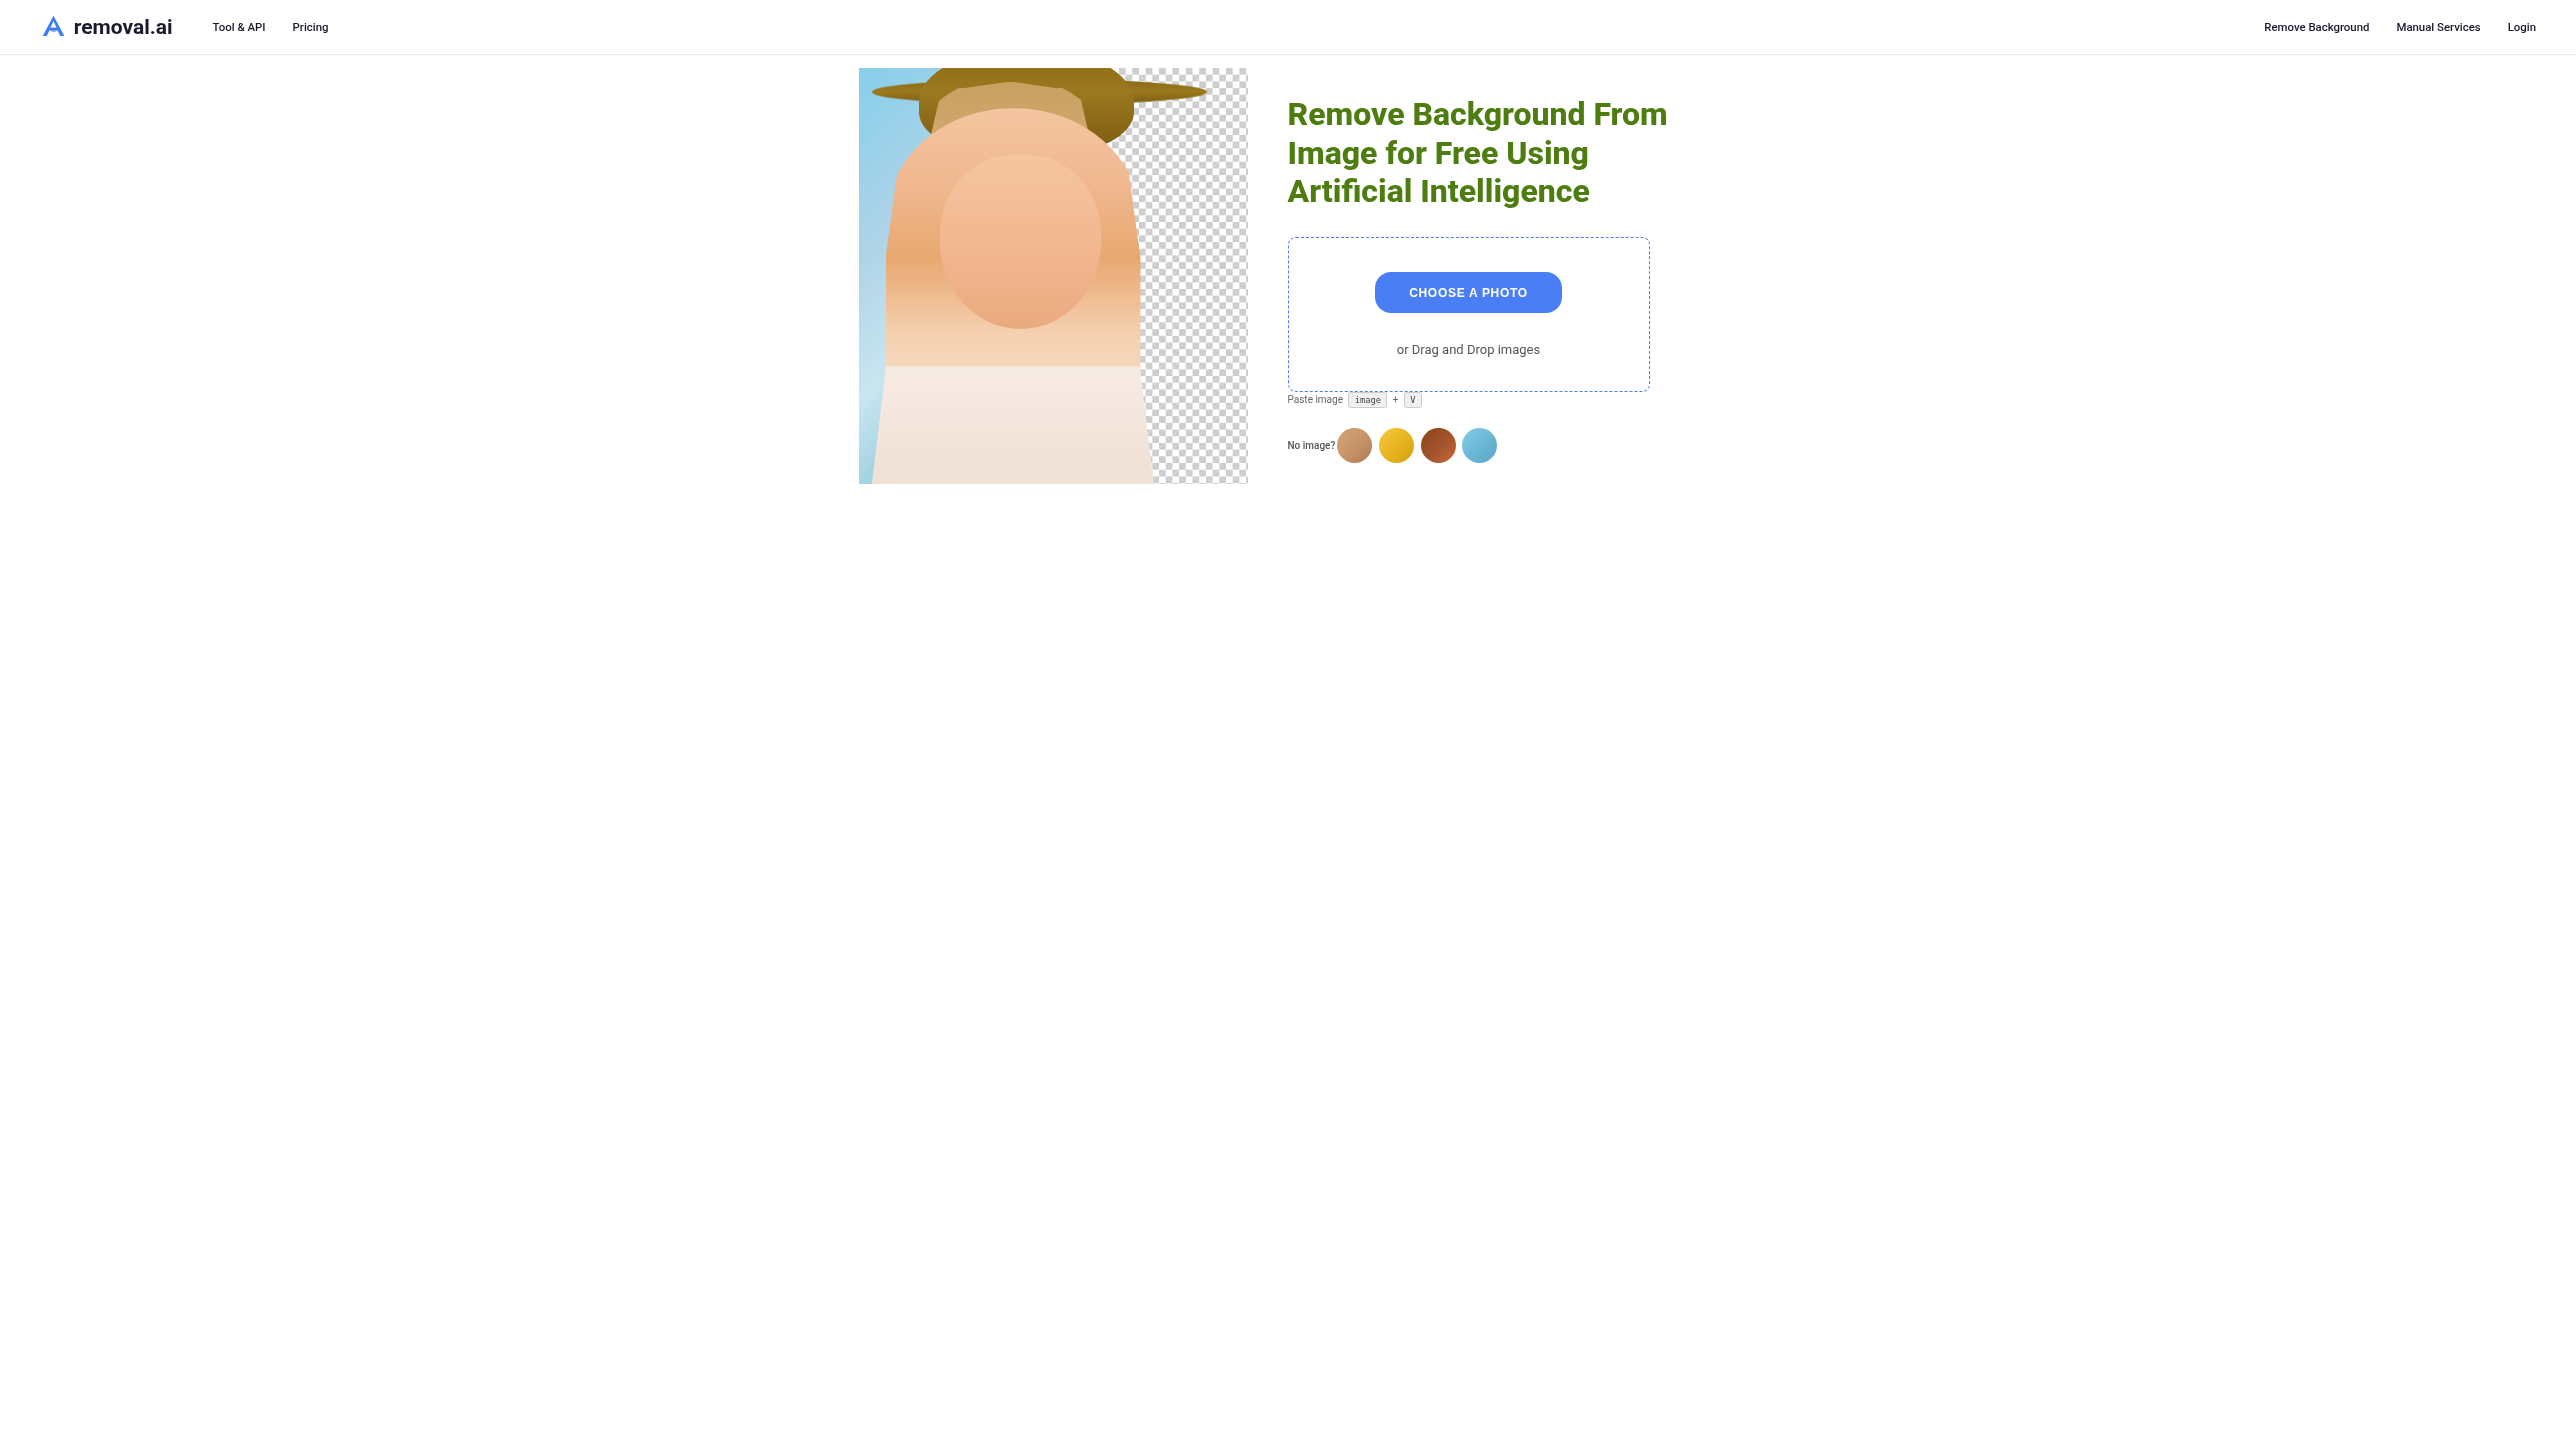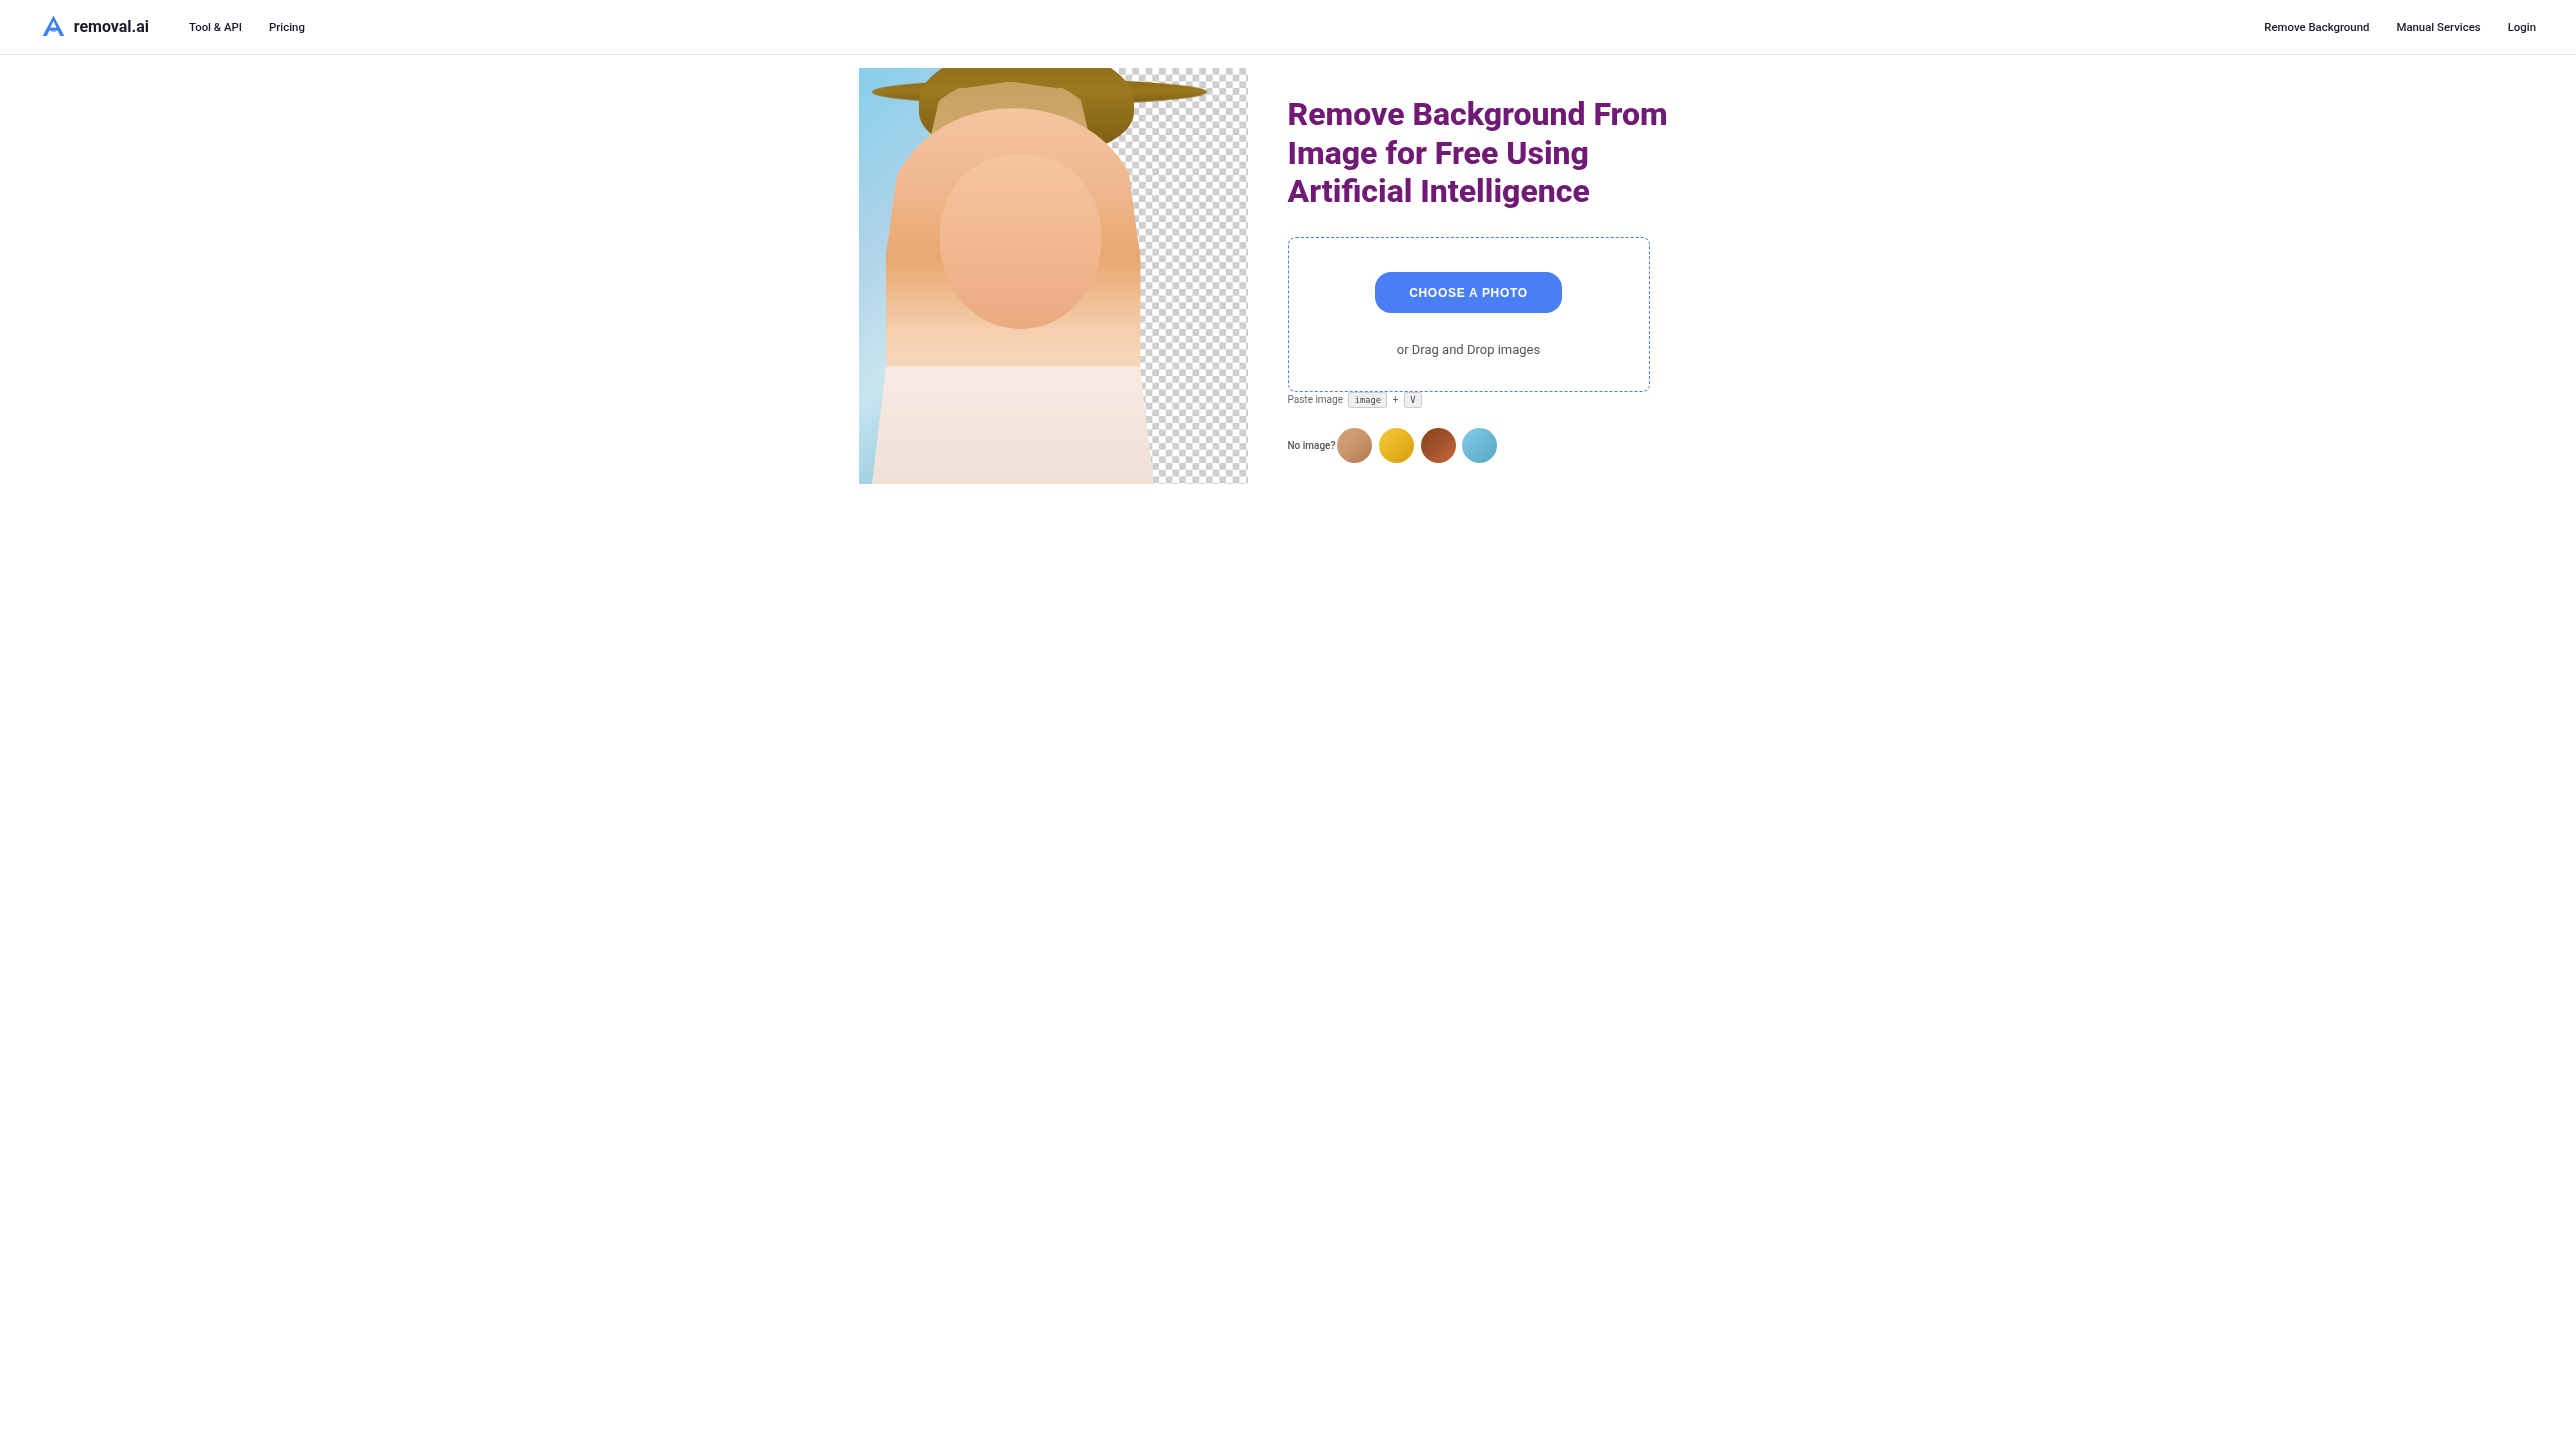--- a/index.html
+++ b/index.html
@@ -37,21 +37,21 @@
       gap: 6.7px;
       text-decoration: none;
     }
 
     .logo-icon {
       width: 27px;
       height: 27px;
     }
 
     .logo-text {
-      font-size: 16px;
+      font-size: 21px;
       font-weight: 700;
       color: #1a1a2e;
     }
 
     .nav-links {
       display: flex;
       gap: 27px;
       list-style: none;
       align-items: center;
     }
@@ -204,21 +204,21 @@
 
     
     .hero-content {
       flex: 1;
       padding-top: 27px;
     }
 
     .hero-title {
       font-size: 32px;
       font-weight: 800;
-      color: #701a75;
+      color: #4d7c0f;
       line-height: 1.2;
       margin-bottom: 27px;
     }
 
     
     .upload-area {
       border: 1.7px dashed #4a7ef5;
       border-radius: 8px;
       padding: 34px 20px;
       text-align: center;

